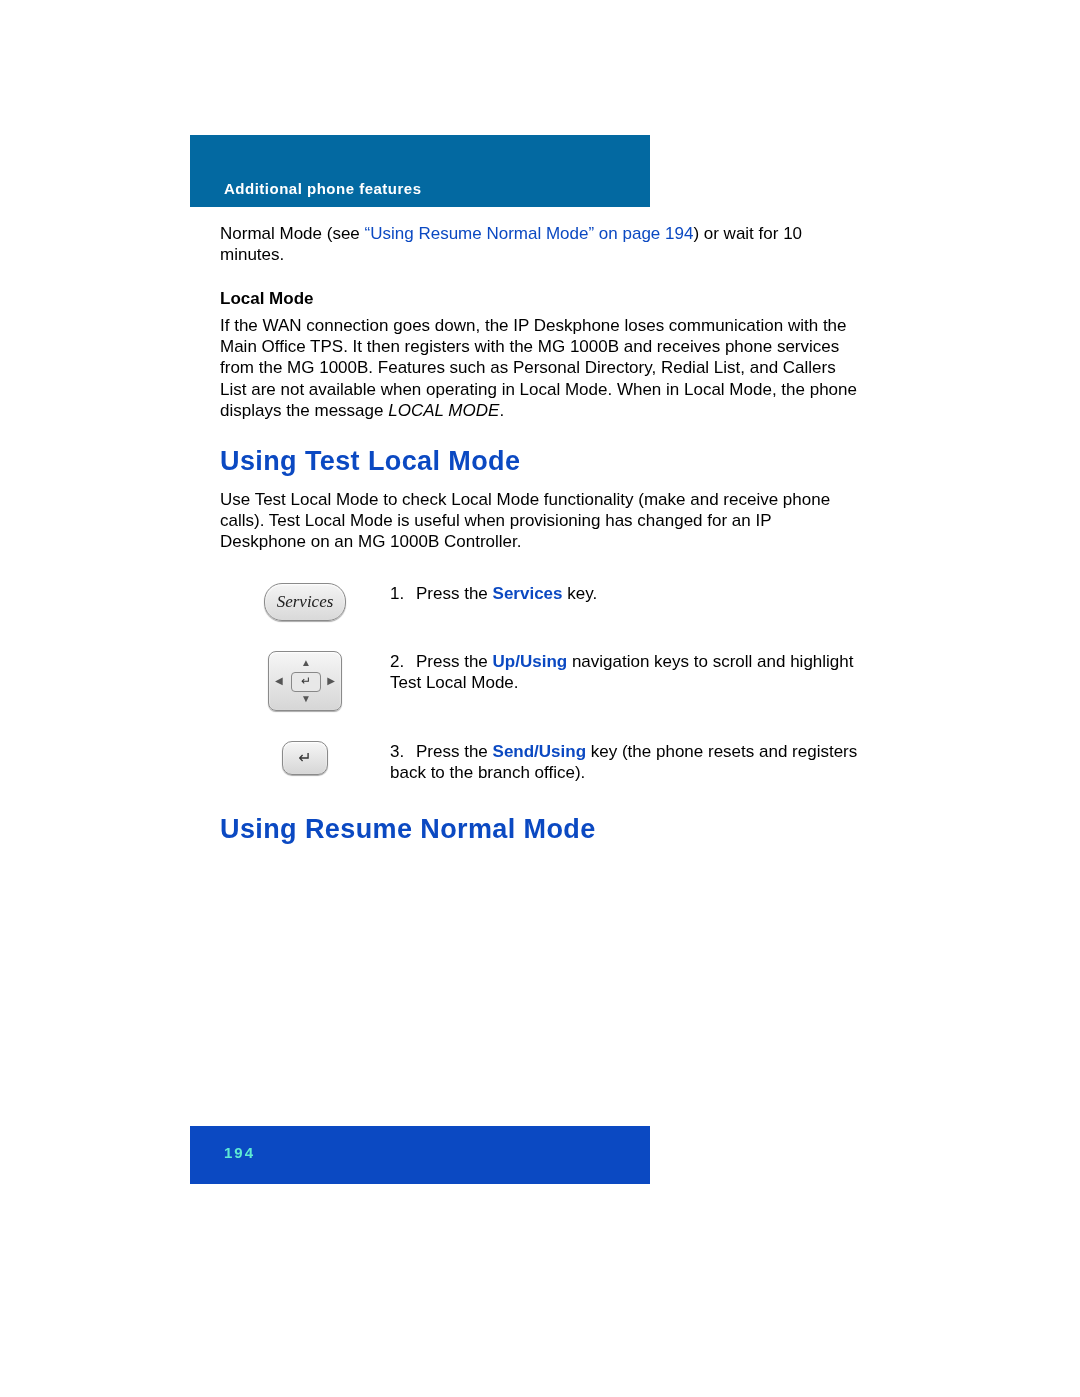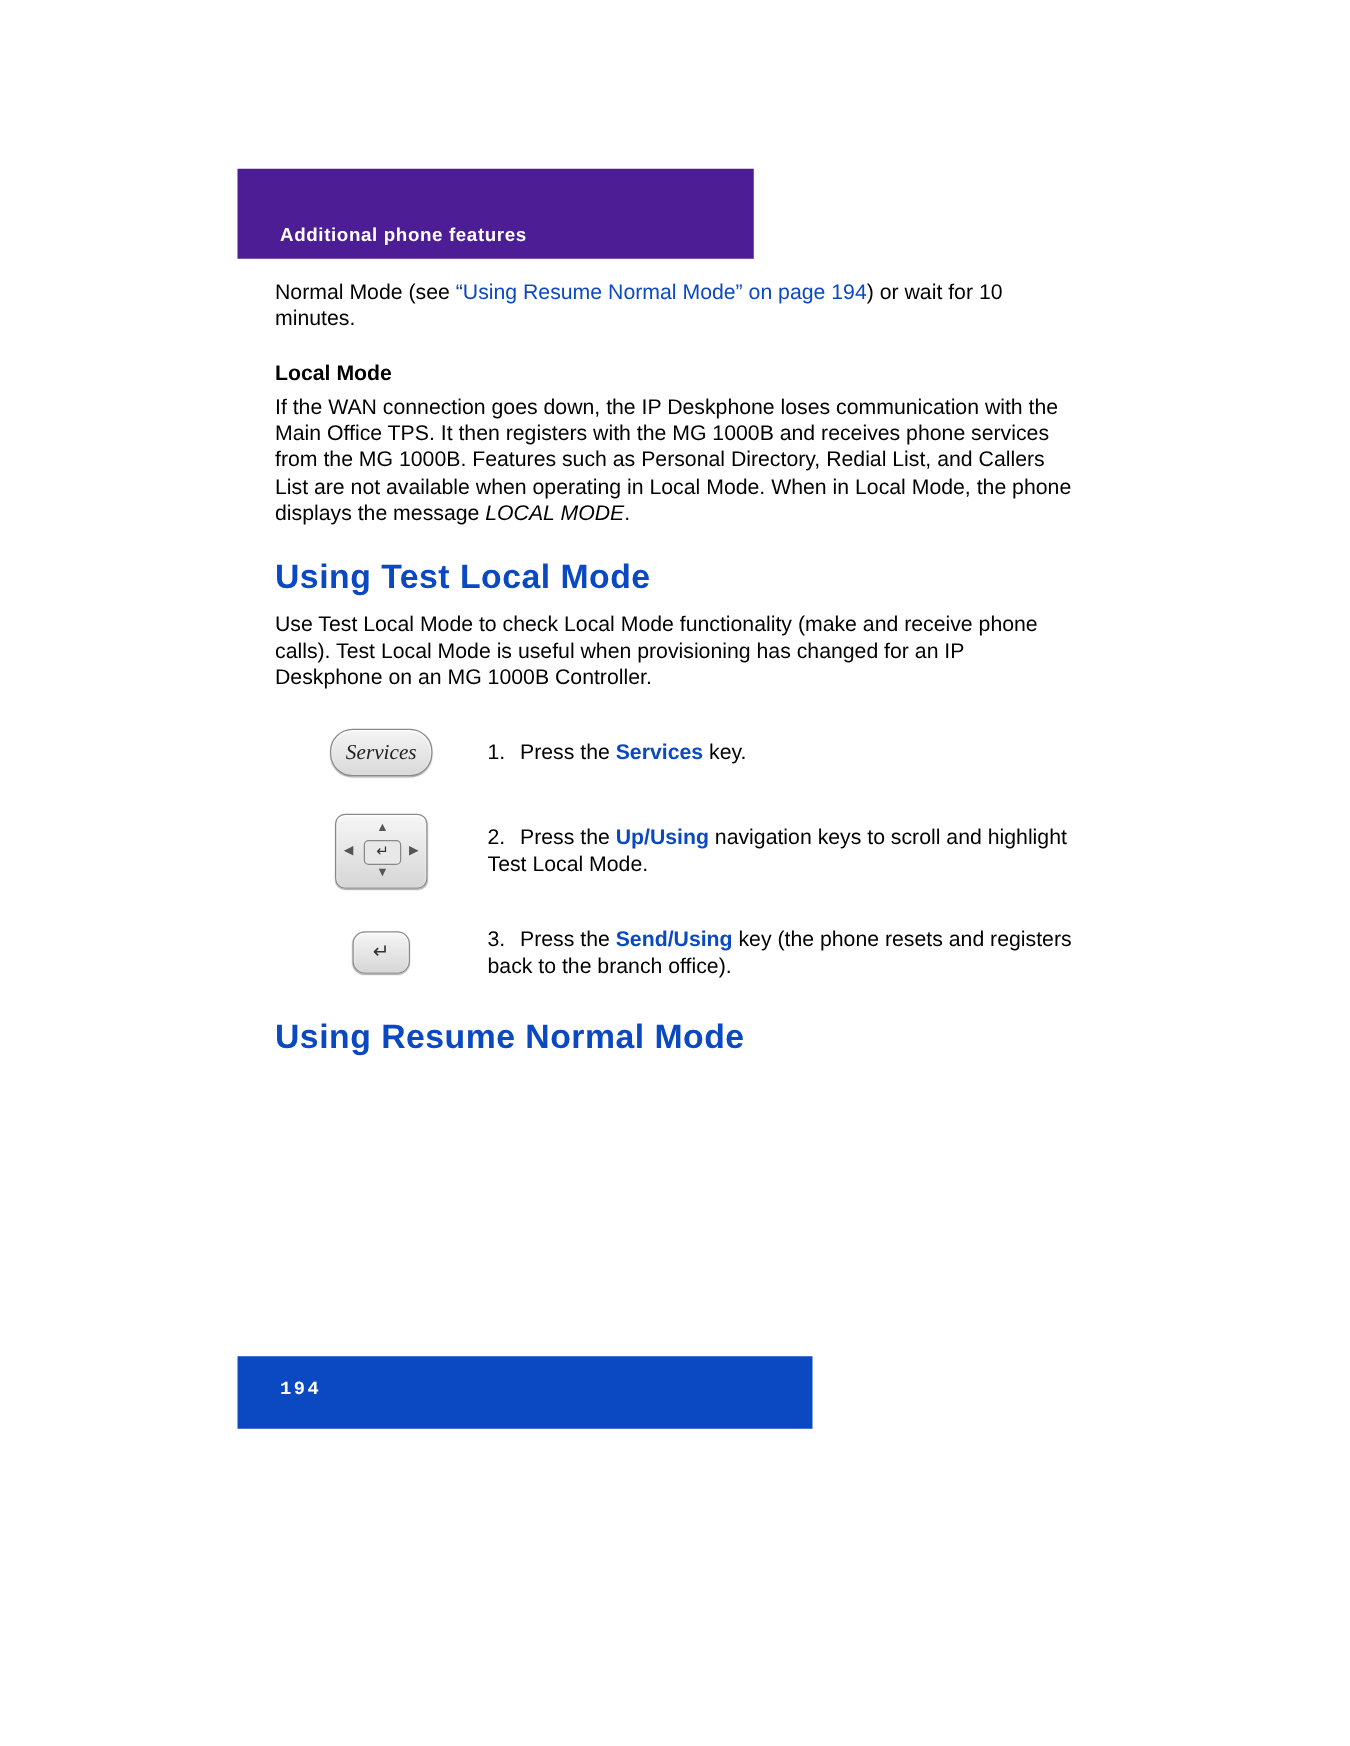--- a/index.html
+++ b/index.html
@@ -11,23 +11,23 @@
     height: 1397px;
     position: relative;
   }
   .page {
     position: absolute;
     left: 190px;
     top: 135px;
     width: 700px;
   }
   .header-bar {
-    background: #4c1d95;
+    background: #0369a1;
     color: #ffffff;
-    width: 413px;
+    width: 460px;
     height: 72px;
     position: relative;
   }
   .header-bar .label {
     position: absolute;
     left: 34px;
     bottom: 10px;
     font-size: 15px;
     font-weight: bold;
     letter-spacing: 0.5px;
@@ -53,47 +53,46 @@
     font-weight: bold;
     font-size: 17px;
     margin: 22px 0 6px 0;
   }
   .step-table {
     margin-top: 30px;
     width: 100%;
   }
   .step-row {
     display: flex;
-    align-items: center;
+    align-items: flex-start;
     margin-bottom: 30px;
   }
   .step-icon-cell {
     width: 170px;
     display: flex;
     justify-content: center;
     padding-top: 0;
   }
   .step-text-cell {
     flex: 1;
     font-size: 17px;
     line-height: 1.25;
   }
   .step-num {
     display: inline-block;
     width: 26px;
   }
   .footer-bar {
     position: absolute;
     left: 190px;
-    top: 1085px;
+    top: 1126px;
     background: #0b49c2;
-    color: #ffffff;
+    color: #5eead4;
     width: 460px;
     height: 58px;
-    font-family: Liberation Mono, monospace;
   }
   .footer-bar .pagenum {
     position: absolute;
     left: 34px;
     top: 18px;
     font-size: 15px;
     font-weight: bold;
     letter-spacing: 2px;
   }
   

